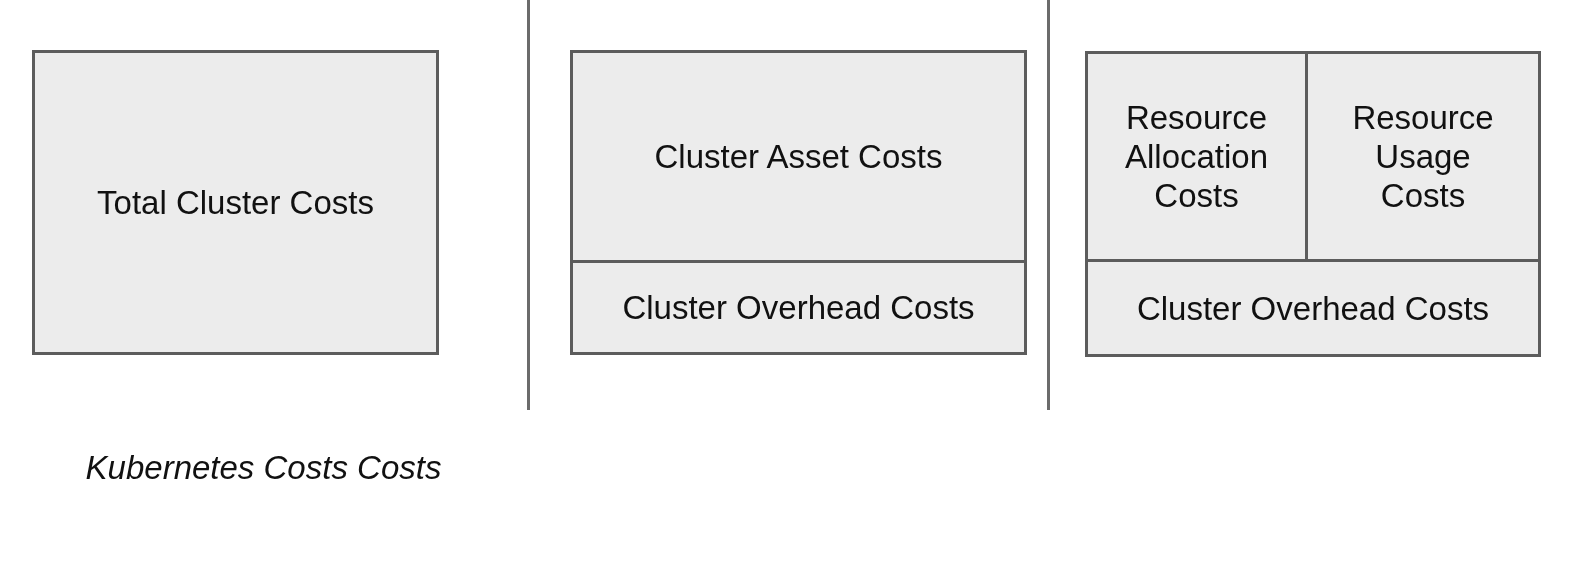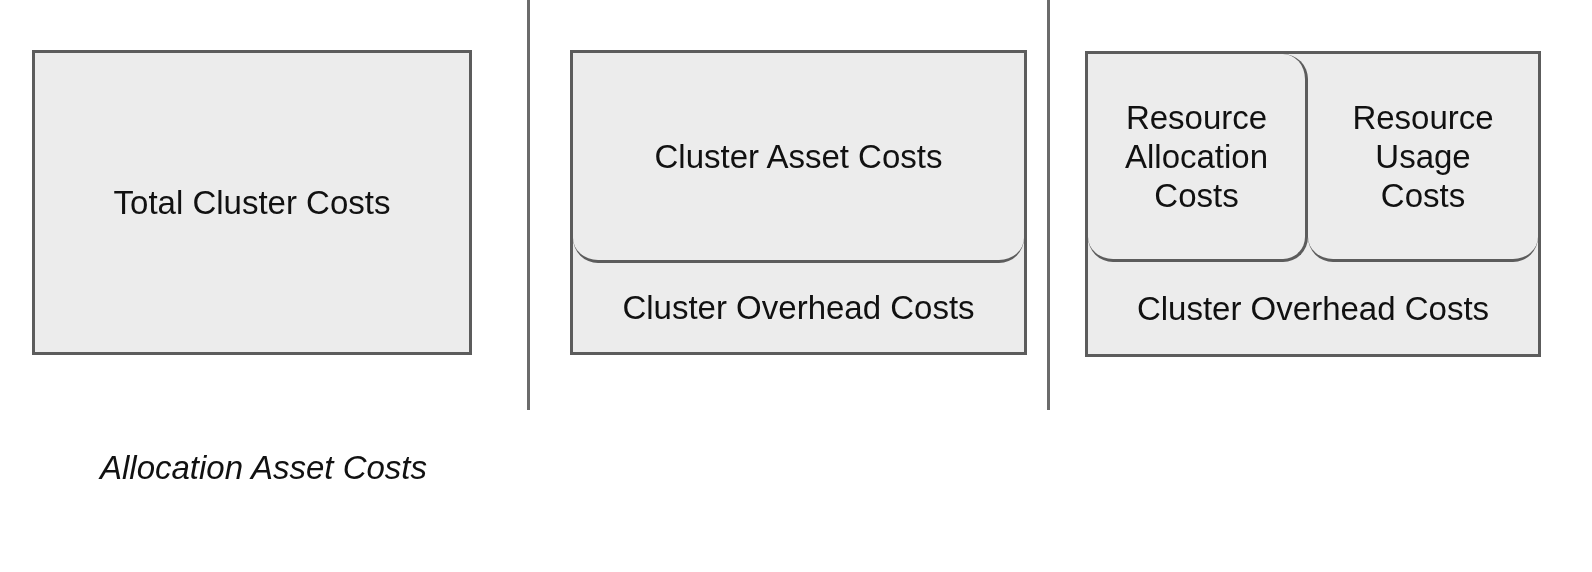--- a/index.html
+++ b/index.html
@@ -37,26 +37,25 @@
     border: 3px solid var(--box-border);
     font-size: 33px;
     line-height: 39px;
     text-align: center;
     color: var(--text);
   }
   .cell {
     display: flex; align-items: center; justify-content: center;
     text-align: center;
     white-space: pre-line;
-    border-radius: 25px;
   }
 
   
   .box-single {
-    left: 32px; top: 50px; width: 440px; height: 305px;
+    left: 32px; top: 50px; width: 407px; height: 305px;
     display: flex; align-items: center; justify-content: center;
   }
 
   
   .box-stacked {
     left: 40px; top: 50px; width: 457px; height: 305px;
     display: grid;
     grid-template-rows: 1fr 89px;
   }
   .box-stacked .cell-top    { border-bottom: 3px solid var(--box-border); }
@@ -88,21 +87,21 @@
 
 <div class="canvas">
 
   <div class="divider divider-1"></div>
   <div class="divider divider-2"></div>
 
   <section class="panel panel-1">
     <div class="box box-single">
       <span>Total Cluster Costs</span>
     </div>
-    <p class="caption">Allocation Asset Costs</p>
+    <p class="caption">Kubernetes Costs Costs</p>
   </section>
 
   <section class="panel panel-2">
     <div class="box box-stacked">
       <div class="cell cell-top">Cluster Asset Costs</div>
       <div class="cell cell-bottom">Cluster Overhead Costs</div>
     </div>
   </section>
 
   <section class="panel panel-3">

